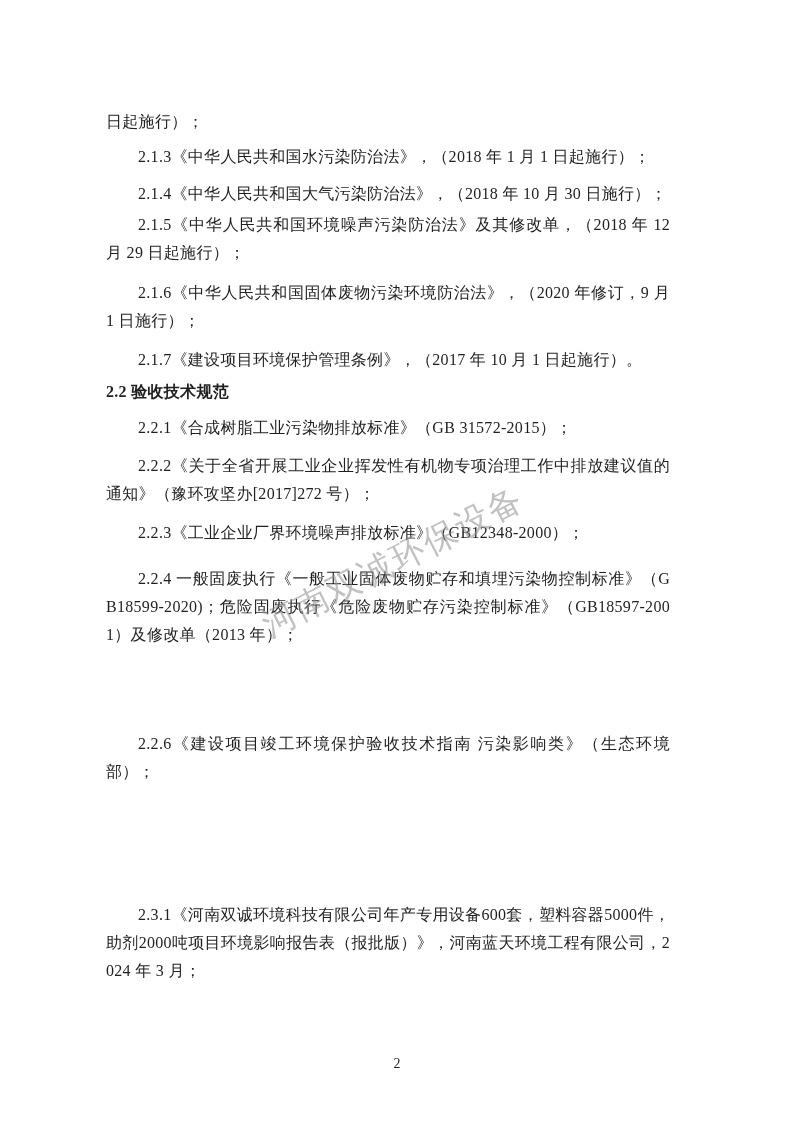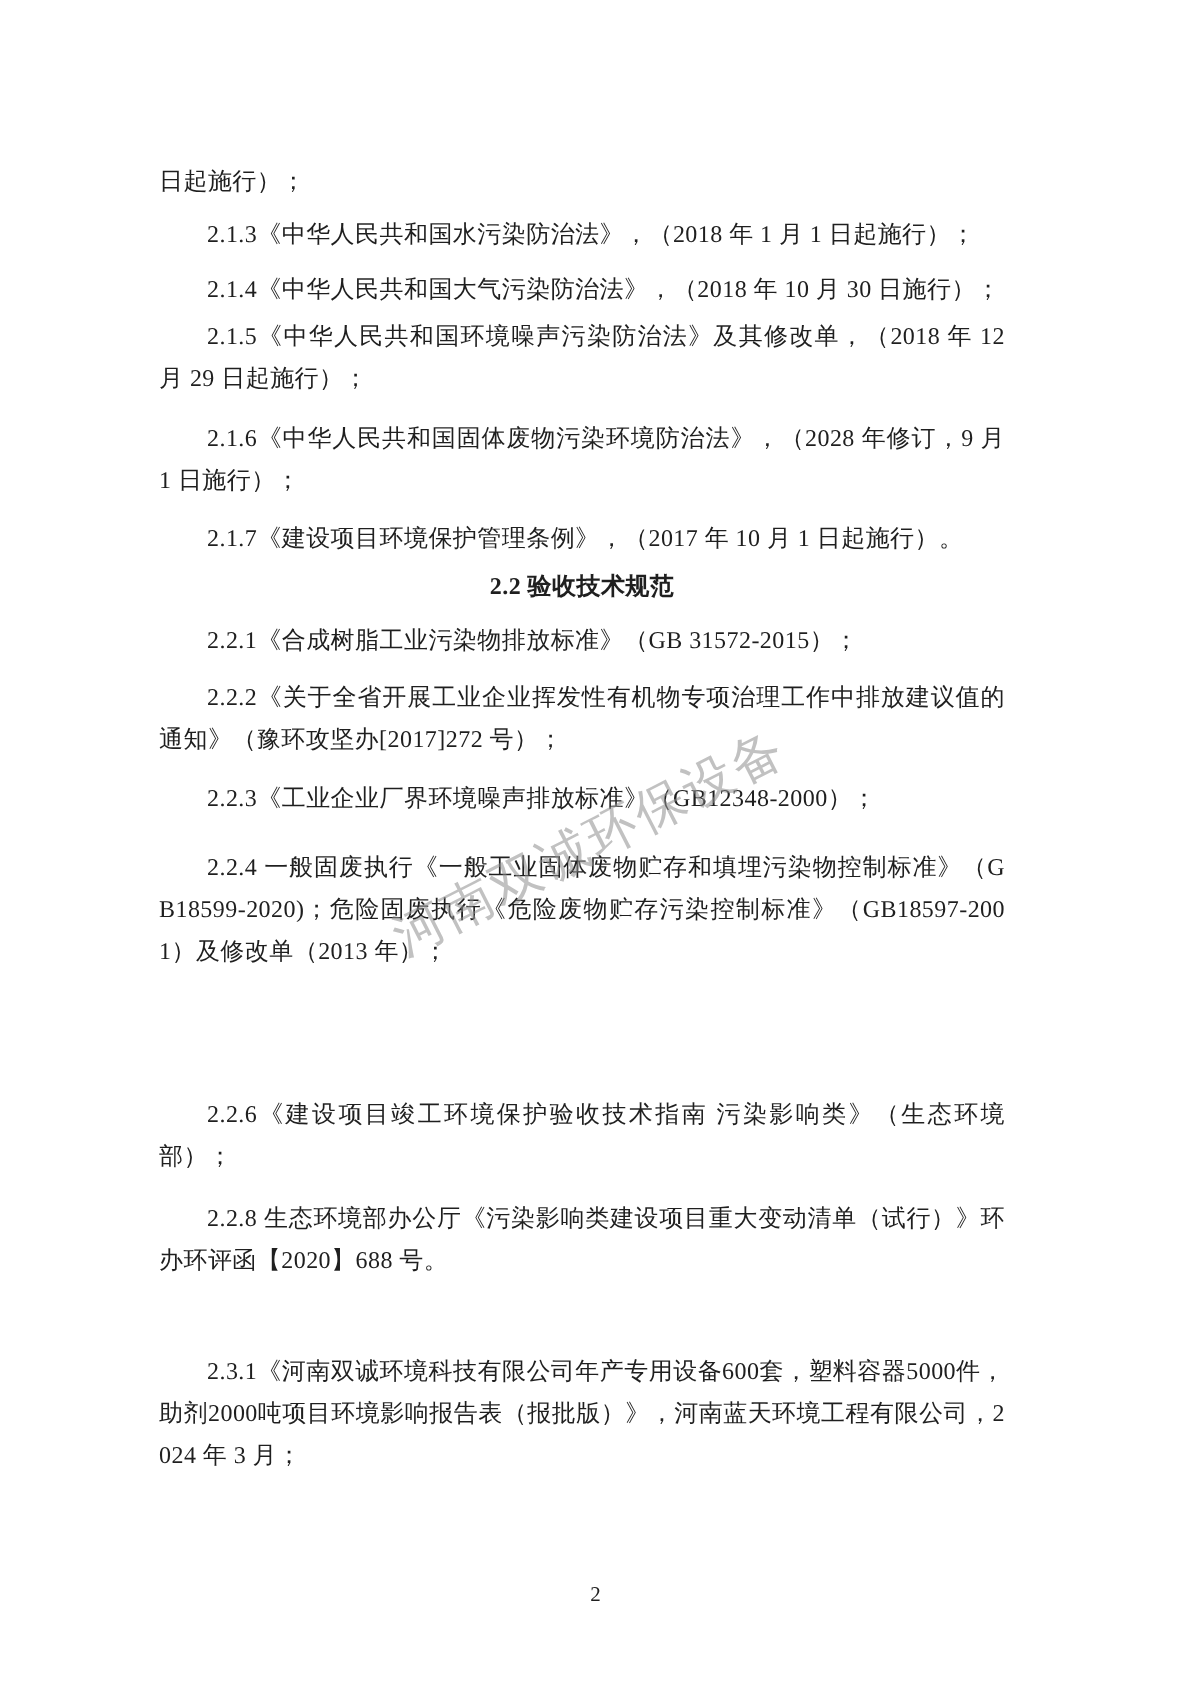--- a/index.html
+++ b/index.html
@@ -41,21 +41,20 @@
   .heading {
     position: absolute;
     left: 0;
     right: 0;
     margin: 0;
     font-size: 16px;
     line-height: 28px;
     font-weight: bold;
     text-indent: 0;
     letter-spacing: 0.3px;
-    text-align: center;
   }
   .watermark {
     position: absolute;
     left: 393px;
     top: 562px;
     transform: translate(-50%, -50%) rotate(-27deg);
     transform-origin: center center;
     font-size: 34px;
     letter-spacing: 2px;
     color: #8f8f8f;
@@ -85,39 +84,38 @@
   <div class="content">
 
     <p class="para cont" style="top:108px">日起施行）；</p>
 
     <p class="para" style="top:143px">2.1.3《中华人民共和国水污染防治法》，（2018 年 1 月 1 日起施行）；</p>
 
     <p class="para" style="top:180px">2.1.4《中华人民共和国大气污染防治法》，（2018 年 10 月 30 日施行）；</p>
 
     <p class="para" style="top:211px">2.1.5《中华人民共和国环境噪声污染防治法》及其修改单，（2018 年 12 月 29 日起施行）；</p>
 
-    <p class="para" style="top:279px">2.1.6《中华人民共和国固体废物污染环境防治法》，（2028 年修订，9 月 1 日施行）；</p>
+    <p class="para" style="top:279px">2.1.6《中华人民共和国固体废物污染环境防治法》，（2020 年修订，9 月 1 日施行）；</p>
 
     <p class="para" style="top:346px">2.1.7《建设项目环境保护管理条例》，（2017 年 10 月 1 日起施行）。</p>
 
     <h2 class="heading" style="top:378px">2.2 验收技术规范</h2>
 
     <p class="para" style="top:414px">2.2.1《合成树脂工业污染物排放标准》（GB 31572-2015）；</p>
 
     <p class="para" style="top:452px">2.2.2《关于全省开展工业企业挥发性有机物专项治理工作中排放建议值的通知》（豫环攻坚办[2017]272 号）；</p>
 
     <p class="para" style="top:519px">2.2.3《工业企业厂界环境噪声排放标准》（GB12348-2000）；</p>
 
     <p class="para" style="top:565px">2.2.4 一般固废执行《一般工业固体废物贮存和填埋污染物控制标准》（GB18599-2020)；危险固废执行《危险废物贮存污染控制标准》（GB18597-2001）及修改单（2013 年）；</p>
 
 
     <p class="para" style="top:730px">2.2.6《建设项目竣工环境保护验收技术指南 污染影响类》（生态环境部）；</p>
 
 
-    <p class="para" style="top:799px">2.2.8 生态环境部办公厅《污染影响类建设项目重大变动清单（试行）》环办环评函【2020】688 号。</p>
 
 
     <p class="para" style="top:901px">2.3.1《河南双诚环境科技有限公司年产专用设备600套，塑料容器5000件，助剂2000吨项目环境影响报告表（报批版）》，河南蓝天环境工程有限公司，2024 年 3 月；</p>
 
   </div>
 
   <div class="page-number">2</div>
 
 </div>
 

